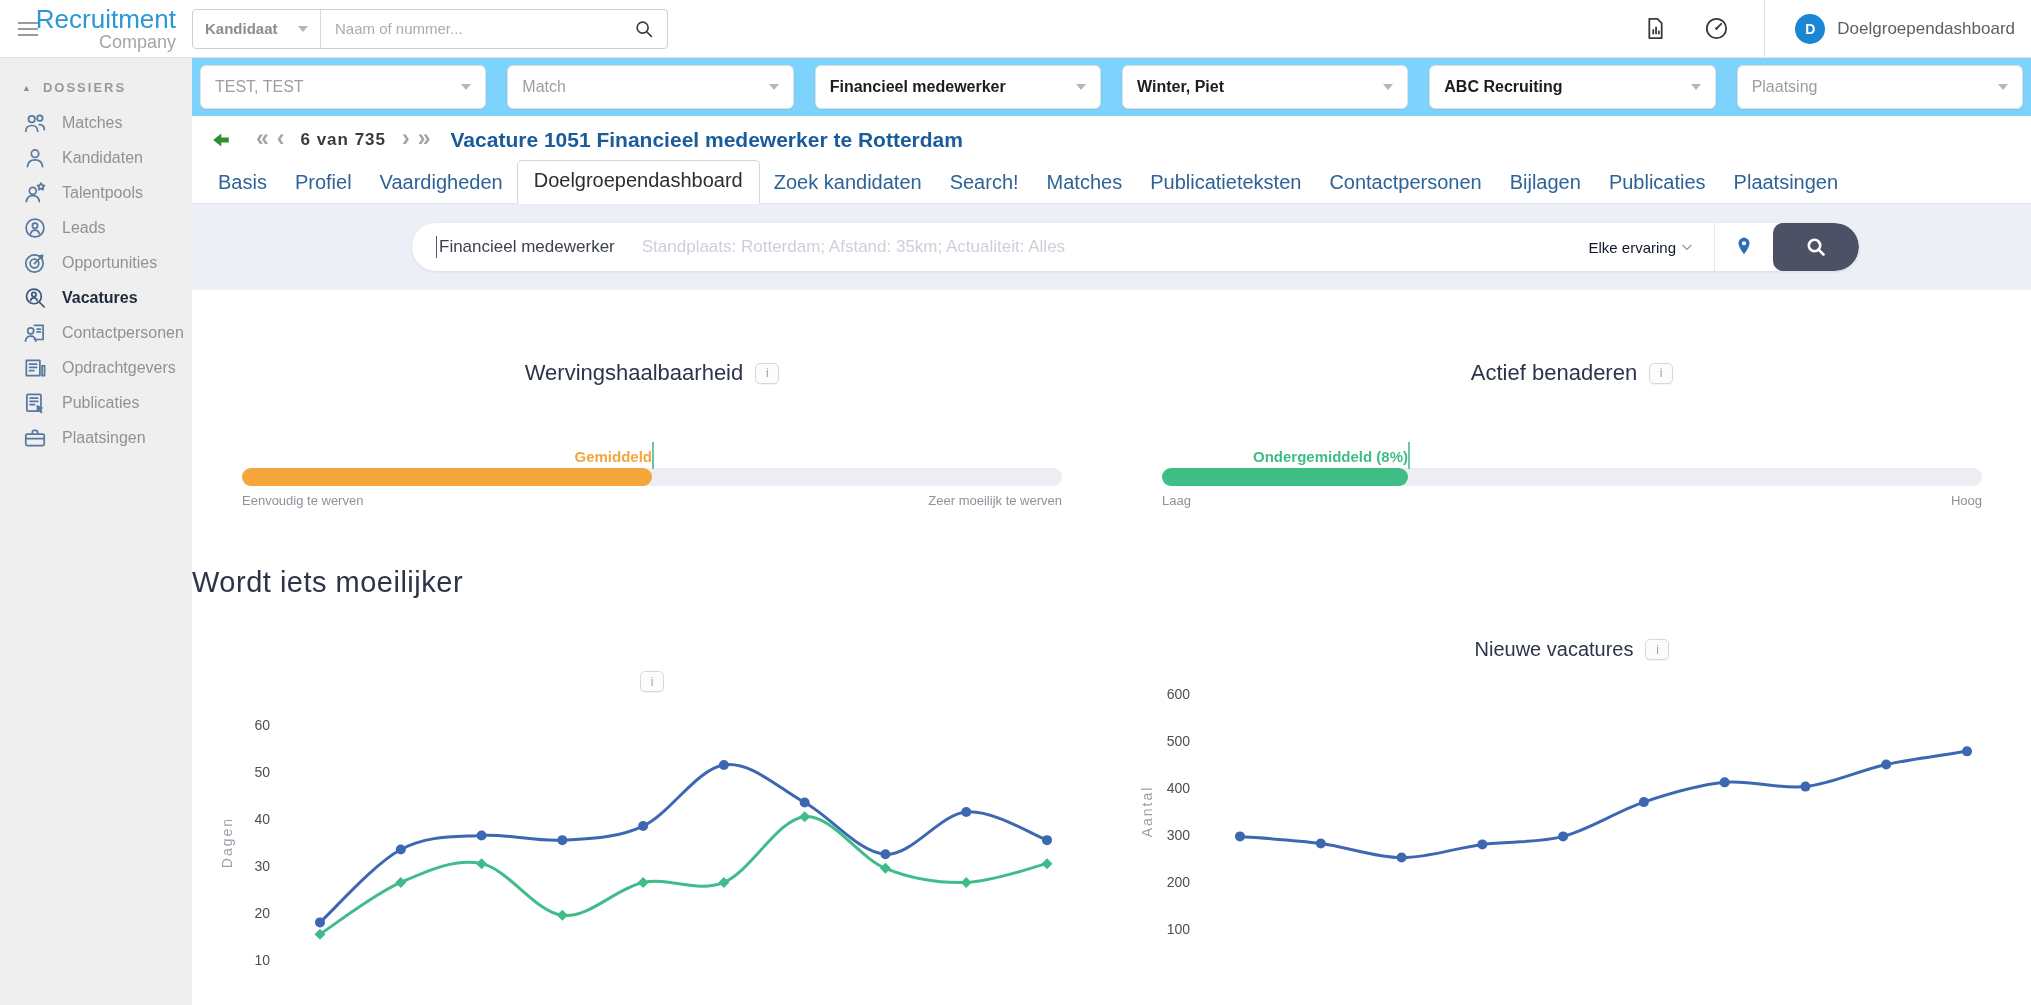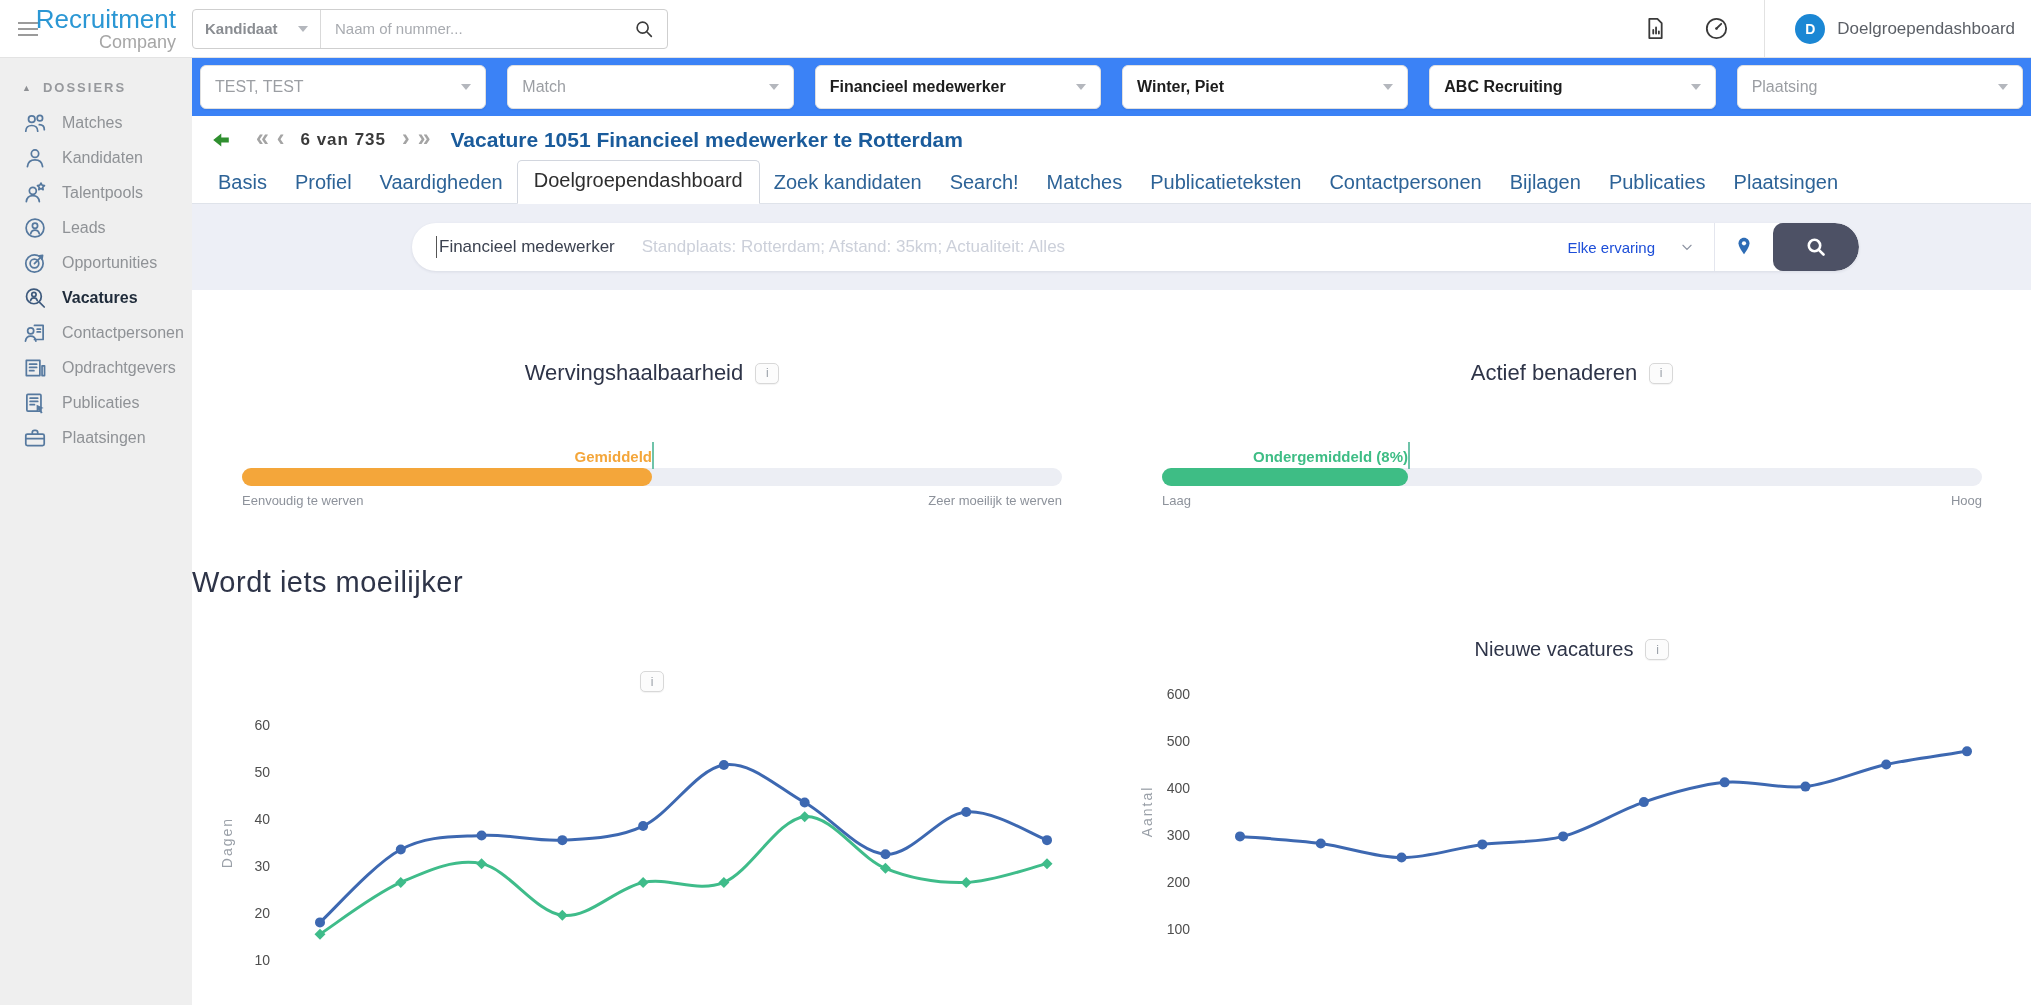--- a/index.html
+++ b/index.html
@@ -49,21 +49,21 @@
   .side-icon { width: 26px; height: 26px; color: #56799f; flex-shrink: 0; }
   .side-icon svg { width: 26px; height: 26px; display: block; stroke: currentColor; fill: none;
     stroke-width: 1.6; stroke-linecap: round; stroke-linejoin: round; }
   .side-label { margin-left: 14px; font-size: 16px; color: #8f9296; white-space: nowrap; }
   .side-item.active .side-label { color: #1f2b3a; font-weight: bold; }
   .side-item.active .side-icon { color: #3e5a7d; }
 
   .main { flex: 1; display: flex; flex-direction: column; min-width: 0; }
 
   
-  .filterbar { height: 58px; flex-shrink: 0; background: #3b82f6; display: flex; align-items: center;
+  .filterbar { height: 58px; flex-shrink: 0; background: #7dd3fc; display: flex; align-items: center;
     gap: 21px; padding: 0 8px; }
   .filter-box { flex: 1; height: 44px; background: #fff; border: 1px solid #e0e0e0; border-radius: 6px;
     box-shadow: 0 1px 2px rgba(0,0,0,.07); display: flex; align-items: center; padding: 0 14px;
     cursor: pointer; min-width: 0; }
   .f-val { flex: 1; font-size: 16px; color: #1d1d1d; font-weight: bold; white-space: nowrap; overflow: hidden; }
   .f-val.muted { color: #9b9ea3; font-weight: normal; }
 
   
   .content { flex: 1; background: #fff; display: flex; flex-direction: column; min-height: 0; }
   .record-nav { display: flex; align-items: center; padding: 12px 0 6px 18px; }
@@ -84,21 +84,21 @@
 
   
   .search-strip { background: #edeff6; height: 86px; flex-shrink: 0; display: flex; align-items: center;
     padding-left: 220px; }
   .vac-search { width: 1447px; height: 48px; background: #fff; border-radius: 26px;
     box-shadow: 0 1px 3px rgba(40,50,80,.10); display: flex; align-items: center; overflow: hidden; }
   .vs-cursor { width: 1px; height: 22px; background: #555; margin-left: 24px; flex-shrink: 0; }
   .vs-query { font-size: 17px; color: #3c4250; margin-left: 2px; white-space: nowrap; cursor: text; }
   .vs-placeholder { font-size: 17px; color: #ccd0da; margin-left: 27px; white-space: nowrap; flex: 1;
     overflow: hidden; cursor: text; }
-  .vs-exp { display: flex; align-items: center; gap: 25px; color: #1d4ed8; font-size: 15px;
+  .vs-exp { display: flex; align-items: center; gap: 4px; color: #0f172a; font-size: 15px;
     margin-right: 20px; white-space: nowrap; cursor: pointer; }
   .vs-exp svg { width: 14px; height: 14px; stroke: #8e94a3; fill: none; stroke-width: 2; stroke-linecap: round; }
   .vs-div { width: 1px; height: 48px; background: #e4e6ee; flex-shrink: 0; }
   .vs-pin { width: 58px; display: flex; justify-content: center; cursor: pointer; }
   .vs-pin svg { width: 22px; height: 22px; fill: #2e6cb5; }
   .vs-btn { width: 86px; height: 48px; background: #4d5165; border-radius: 10px 24px 24px 10px;
     display: flex; align-items: center; justify-content: center; cursor: pointer; flex-shrink: 0; }
   .vs-btn svg { width: 24px; height: 24px; stroke: #fff; fill: none; stroke-width: 2.6; stroke-linecap: round; }
 
   

